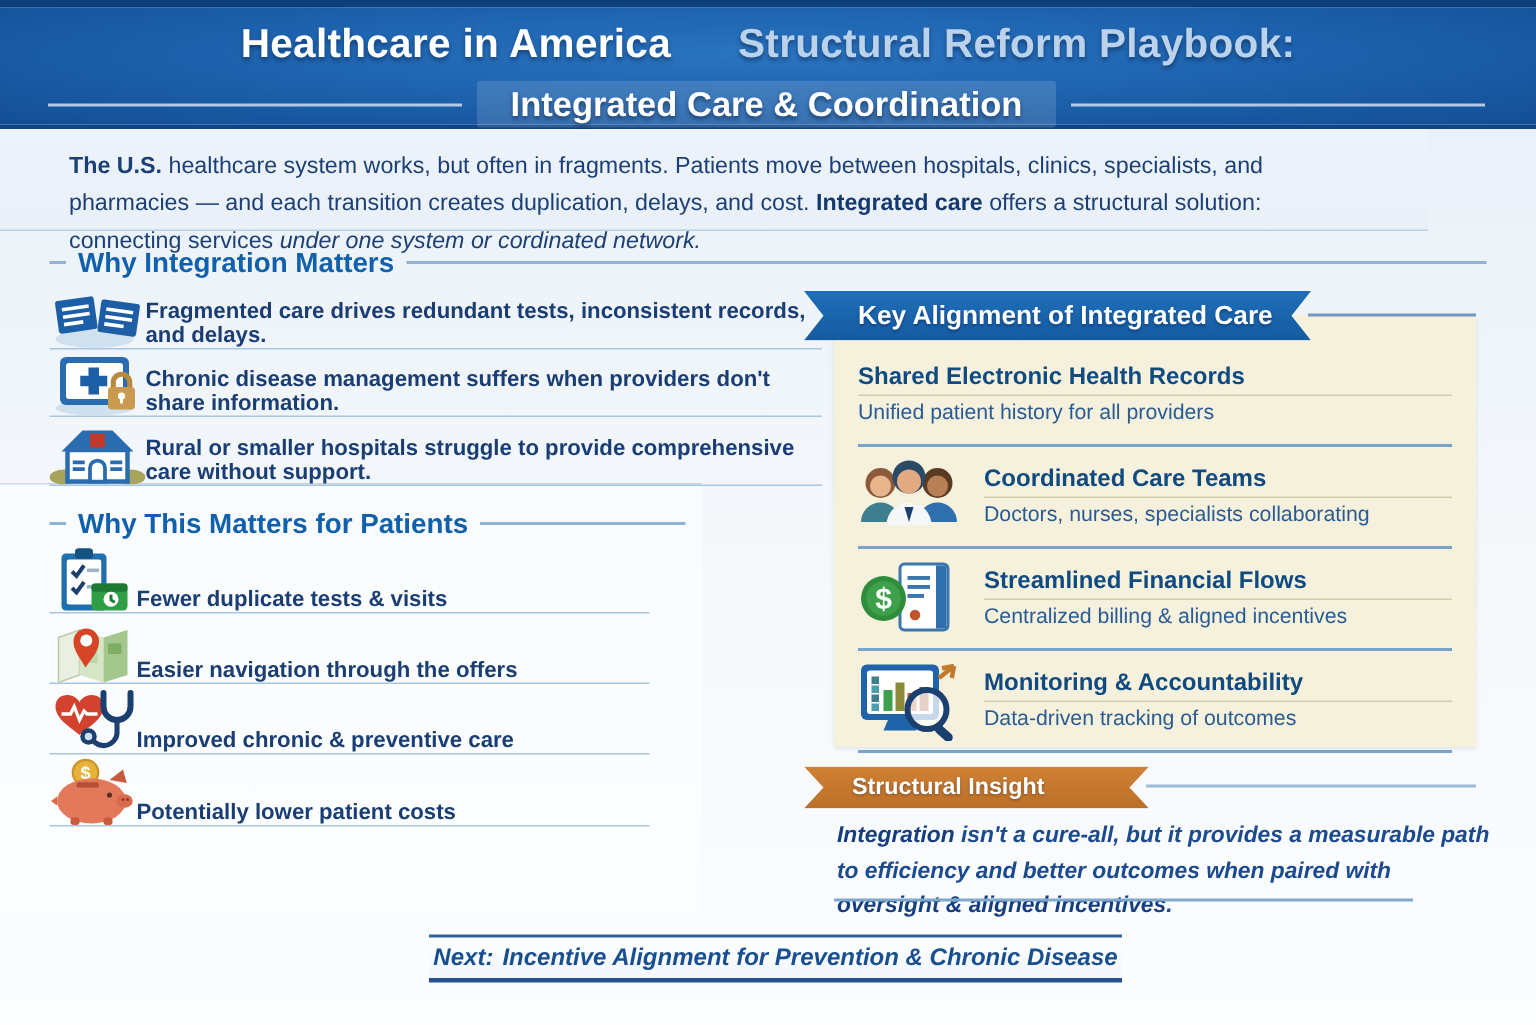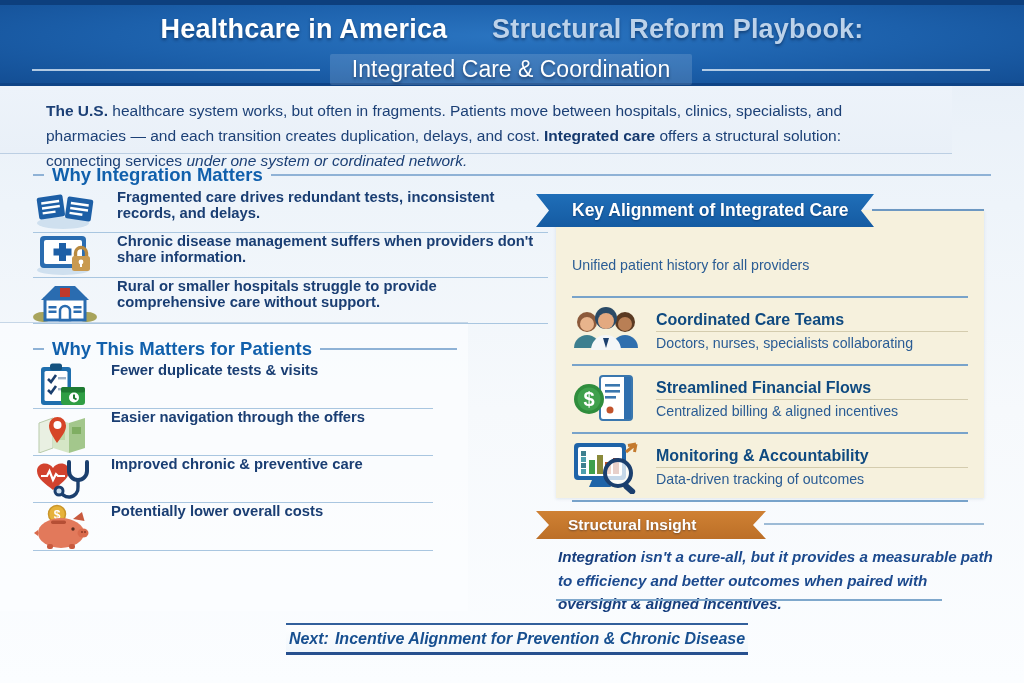--- a/index.html
+++ b/index.html
@@ -16,42 +16,42 @@
   }
   .title-line{position:absolute;top:9px;left:0;width:100%;text-align:center;
     font-size:27px;font-weight:bold;letter-spacing:.2px;
     text-shadow:0 2px 3px rgba(0,20,50,.45);white-space:nowrap;}
   .title-main{color:#ffffff;}
   .title-accent{color:#bcd2ea;margin-left:37px;}
   .subtitle-row{position:absolute;top:49px;left:32px;width:958px;display:flex;align-items:center;}
   .subtitle-row .rule{flex:1;height:2px;background:rgba(230,240,250,.75);}
   .subtitle-band{
     margin:0 10px;padding:2px 22px;background:rgba(255,255,255,.14);
-    color:#ffffff;font-size:23px;font-weight:normal;white-space:nowrap;
+    color:#ffffff;font-size:23px;font-weight:bold;white-space:nowrap;
     text-shadow:0 2px 3px rgba(0,20,50,.5);border-radius:2px;
   }
   
   .intro{
     position:absolute;left:0;top:86px;width:952px;height:68px;box-sizing:border-box;
     background:linear-gradient(180deg,#edf3fa,#e9f0f8);
     border-bottom:1px solid #bccfe3;
     padding:12px 46px 0 46px;
     color:#1c4076;font-size:15.5px;line-height:1.62;
   }
   .intro .lead{font-weight:bold;}
   .intro b{font-weight:bold;color:#15396e;}
   .intro i{font-style:italic;}
   
   .sec-header{position:absolute;display:flex;align-items:center;gap:8px;}
   .sec-header .dash{width:11px;height:2px;background:#8fb2d6;flex:none;}
   .sec-header .label{color:#1160ac;font-weight:bold;font-size:18.5px;white-space:nowrap;}
   .sec-header .rule{flex:1;height:1.5px;background:#8fb2d6;}
   
   .rowlist{position:absolute;}
-  .item-row{display:flex;align-items:flex-start;gap:20px;border-bottom:1.5px solid #a9c6e0;box-sizing:border-box;}
+  .item-row{display:flex;align-items:flex-end;border-bottom:1.5px solid #a9c6e0;box-sizing:border-box;}
   .item-row .txt{color:#1a3e73;font-weight:600;font-size:14.8px;}
   .icn{flex:none;display:flex;align-items:center;justify-content:center;}
   .patients-panel{
     position:absolute;left:0;top:322px;width:468px;height:288px;
     background:rgba(252,254,255,.65);border-top:1px solid #c6d6e7;
   }
   
   .cream-panel{
     position:absolute;left:556px;top:210px;width:428px;height:288px;
     background:#f6f1dd;box-sizing:border-box;padding:20px 16px 0 16px;
@@ -241,27 +241,28 @@
           <path d="M40 16 l9-7 2.5 9 z" fill="#c85a3e"></path>
           <ellipse cx="50" cy="30" rx="5.5" ry="4.5" fill="#d96a4c"></ellipse>
           <circle cx="49" cy="29" r="1" fill="#8c3a26"></circle>
             <circle cx="52" cy="29" r="1" fill="#8c3a26"></circle>
           <circle cx="40" cy="26" r="1.7" fill="#5a2d20"></circle>
           <rect x="14" y="41" width="6" height="5" rx="2" fill="#c85a3e"></rect>
           <rect x="36" y="41" width="6" height="5" rx="2" fill="#c85a3e"></rect>
           <path d="M5 27 l-4 3 4 3 z" fill="#d96a4c"></path>
         </svg>
       </span>
-      <span class="txt">Potentially lower overall costs</span>
+      <span class="txt">Potentially lower patient costs</span>
     </div>
   </div>
 
   <div class="cream-panel">
     <div class="feature-row">
       <span class="feature-text">
+        <div class="feature-title">Shared Electronic Health Records</div>
         <div class="feature-sub">Unified patient history for all providers</div>
       </span>
     </div>
     <div class="feature-row">
       <span class="icn">
         <svg width="68" height="54" viewBox="0 0 68 54">
           <circle cx="15" cy="18" r="10" fill="#8c5a3b"></circle>
           <circle cx="15" cy="20" r="7" fill="#e8b48c"></circle>
           <path d="M2 44 a13 13 0 0 1 26 0 z" fill="#3d7f8f"></path>
           <circle cx="53" cy="18" r="10" fill="#5a3a22"></circle>

